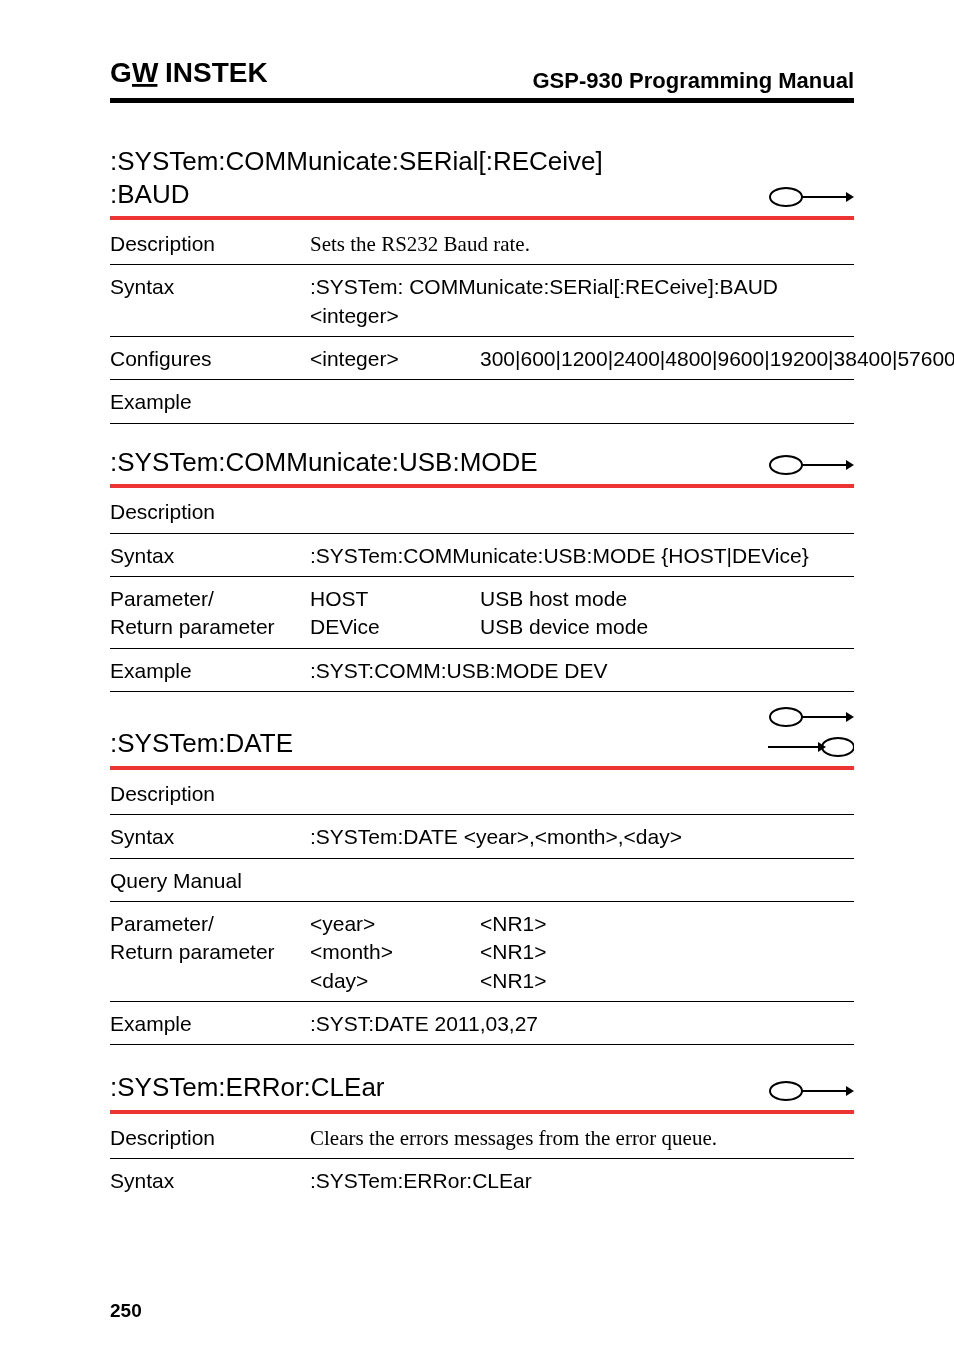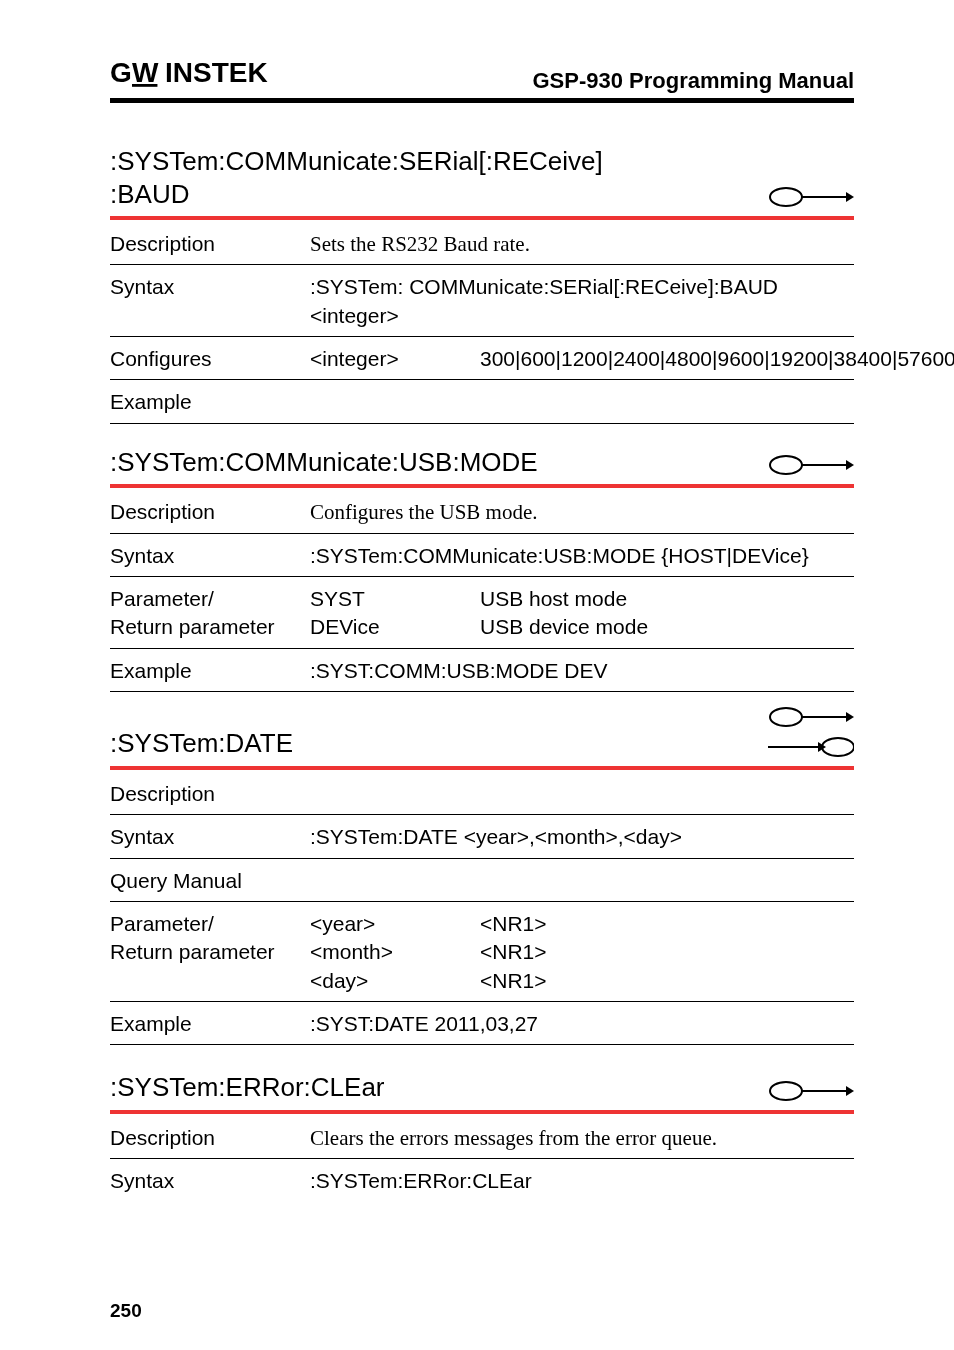--- a/index.html
+++ b/index.html
@@ -148,31 +148,30 @@
           <ellipse cx="18" cy="11" rx="16" ry="9" fill="none" stroke="#000" stroke-width="2"></ellipse>
           <line x1="34" y1="11" x2="78" y2="11" stroke="#000" stroke-width="2"></line>
           <polygon points="78,6 86,11 78,16" fill="#000"></polygon>
         </svg>
     </span>
   </div>
 </div>
 <div class="section-underline"></div>
 <div class="row">
   <div class="label">Description</div>
-  <div class="content serif">Configures the USB mode.</div>
 </div>
 <div class="row">
   <div class="label">Syntax</div>
   <div class="content">:SYSTem:COMMunicate:USB:MODE {HOST|DEVice}</div>
 </div>
 <div class="row">
   <div class="label" style="white-space:pre-line">Parameter/
 Return parameter</div>
   <div class="content two-col">
-    <div class="c1" style="white-space:pre-line">SYST
+    <div class="c1" style="white-space:pre-line">HOST
 DEVice</div>
     <div class="c2" style="white-space:pre-line">USB host mode
 USB device mode</div>
   </div>
 </div>
 <div class="row">
   <div class="label">Example</div>
   <div class="content">:SYST:COMM:USB:MODE DEV</div>
 </div>
 

